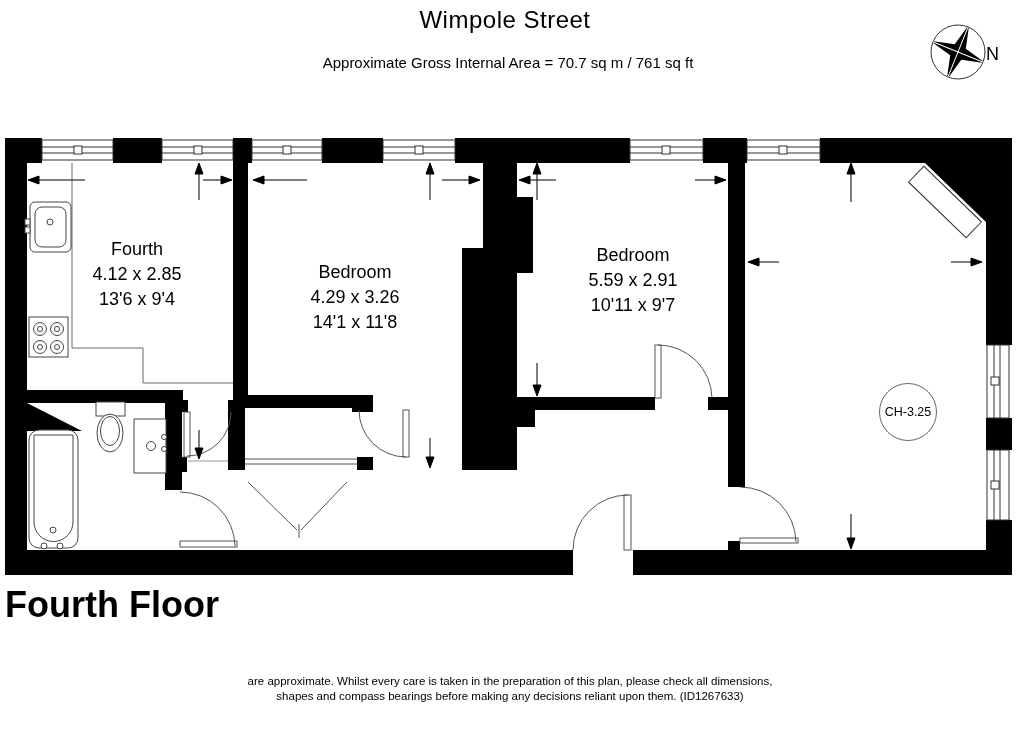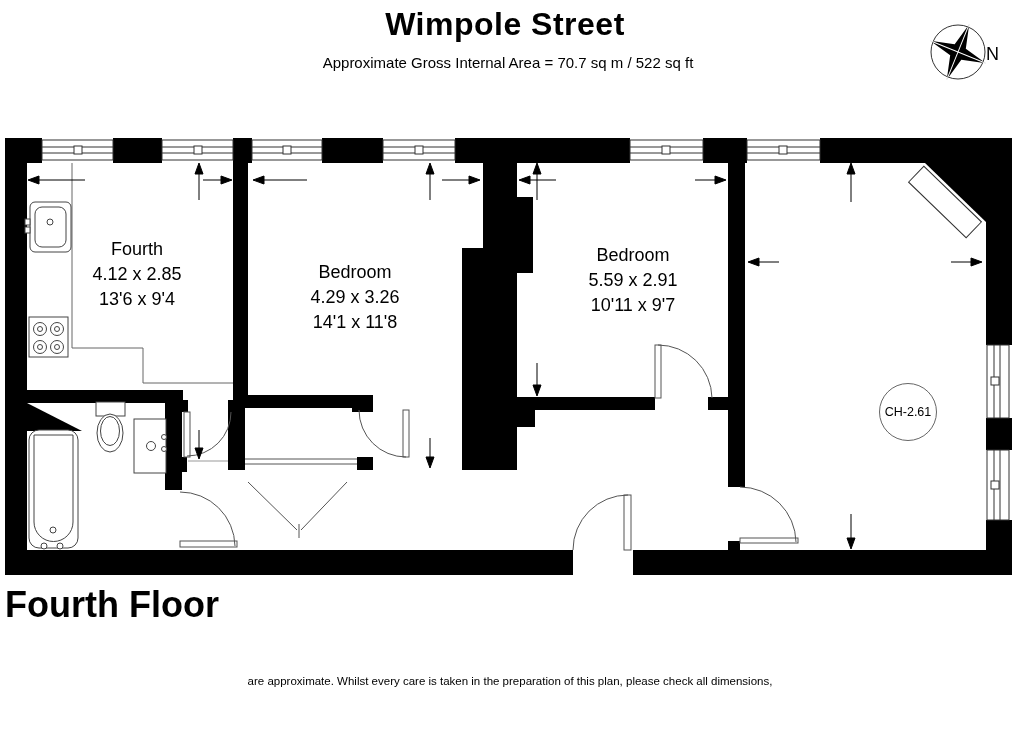--- a/index.html
+++ b/index.html
@@ -1,38 +1,38 @@
 <!DOCTYPE html>
 <html><head>
 <meta charset="utf-8">
 <style>
   html,body{margin:0;padding:0;background:#fff;}
   .page{position:relative;width:1020px;height:731px;background:#fff;overflow:hidden;
         font-family:"Liberation Sans",sans-serif;color:#000;}
   .title{position:absolute;top:6px;left:0;width:1010px;text-align:center;
-         font-size:32px;font-weight:bold;letter-spacing:.5px;}
+         font-size:24px;font-weight:normal;letter-spacing:.5px;}
   .subtitle{position:absolute;top:54px;left:0;width:1016px;text-align:center;font-size:15px;}
   .compass{position:absolute;left:920px;top:8px;width:100px;height:88px;}
   .plan-svg{position:absolute;left:0;top:95px;}
   .room-label{position:absolute;transform:translateX(-50%);text-align:center;
               font-size:18px;line-height:25px;white-space:nowrap;}
   .ch-badge{position:absolute;width:56px;height:56px;border:1px solid #666;border-radius:50%;
             transform:translate(-50%,-50%);display:flex;align-items:center;justify-content:center;
             font-size:12.5px;background:#fff;}
   .floor-label{position:absolute;left:5px;top:584px;font-size:36px;font-weight:bold;text-align:right;}
   .disclaimer{position:absolute;left:52px;top:674px;width:916px;text-align:center;
               font-size:11.5px;line-height:15px;}
 </style>
 </head>
 <body>
 
 <div class="page">
 
   <div class="title">Wimpole Street</div>
-  <div class="subtitle">Approximate Gross Internal Area = 70.7 sq m / 522 sq ft</div>
+  <div class="subtitle">Approximate Gross Internal Area = 70.7 sq m / 761 sq ft</div>
 
   <svg class="compass" width="100" height="88" viewBox="0 0 100 88">
     <g>
       <circle cx="38" cy="44" r="27" fill="none" stroke="#333" stroke-width="1"></circle>
       <g transform="translate(38,44) rotate(22)">
         <polygon points="0,-30 6,-6 30,0 6,6 0,30 -6,6 -30,0 -6,-6" fill="#000"></polygon>
         <line x1="0" y1="-30" x2="0" y2="30" stroke="#fff" stroke-width="1"></line>
         <line x1="-30" y1="0" x2="30" y2="0" stroke="#fff" stroke-width="1"></line>
       </g>
     </g>
@@ -252,21 +252,22 @@
     <div>Bedroom</div>
     <div>4.29 x 3.26</div>
     <div>14'1 x 11'8</div>
   </div>
   <div class="room-label" style="left:633px;top:243px;">
     <div>Bedroom</div>
     <div>5.59 x 2.91</div>
     <div>10'11 x 9'7</div>
   </div>
 
-  <div class="ch-badge" style="left:908px;top:412px;">CH-2.61</div>
+  <div class="ch-badge" style="left:908px;top:412px;">CH-3.25</div>
 
   <div class="floor-label">Fourth Floor</div>
 
   <div class="disclaimer">
     <div>are approximate. Whilst every care is taken in the preparation of this plan, please check all dimensions,</div>
+    <div>shapes and compass bearings before making any decisions reliant upon them. (ID1267633)</div>
   </div>
 
 </div>
 
 </body></html>

